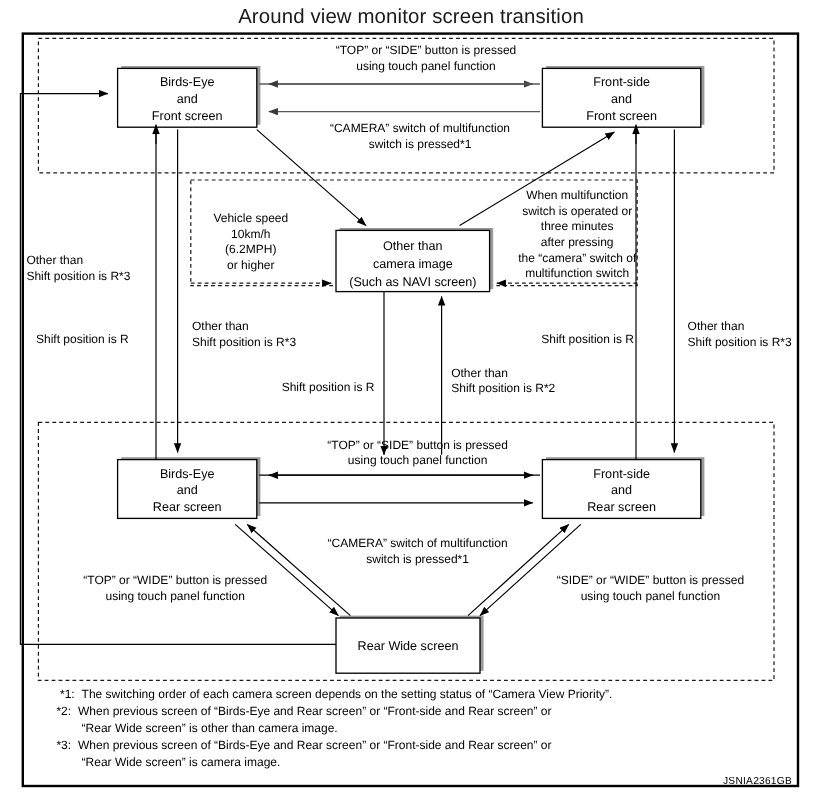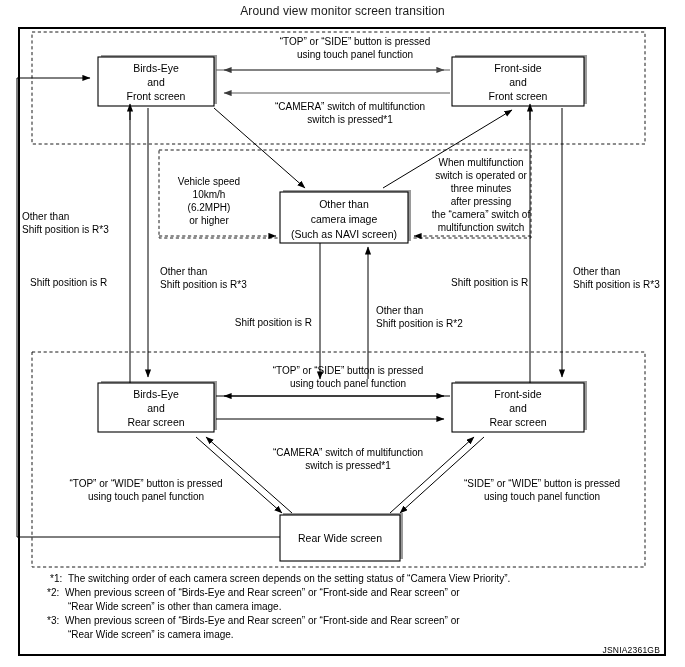--- a/index.html
+++ b/index.html
@@ -1,20 +1,20 @@
 <!DOCTYPE html>
 <html><head>
 <meta charset="utf-8">
 <style>
   html,body{margin:0;padding:0;background:#ffffff;}
   body{width:685px;height:667px;font-family:"Liberation Sans",sans-serif;color:#000;}
   #root{position:relative;width:685px;height:667px;overflow:hidden;}
   #figure-title{
     position:absolute;left:0;top:4px;width:685px;text-align:center;
-    font-size:12px;letter-spacing:.1px;color:#1a1a1a;
+    font-size:17px;letter-spacing:.1px;color:#1a1a1a;
   }
   #diagram-frame{
     position:absolute;left:18px;top:27px;width:648px;height:629px;
     border:2px solid #000;box-sizing:border-box;background:#fff;
   }
   svg#diagram-canvas{position:absolute;left:0;top:0;width:685px;height:667px;}
   .node-label{font-family:"Liberation Sans",sans-serif;font-size:10.5px;fill:#000;text-anchor:middle;}
   .edge-label{font-family:"Liberation Sans",sans-serif;font-size:10px;fill:#000;}
   .note-line{font-family:"Liberation Sans",sans-serif;font-size:10px;fill:#000;}
   .ref-code{font-family:"Liberation Sans",sans-serif;font-size:8.5px;fill:#000;text-anchor:end;letter-spacing:.2px;}

